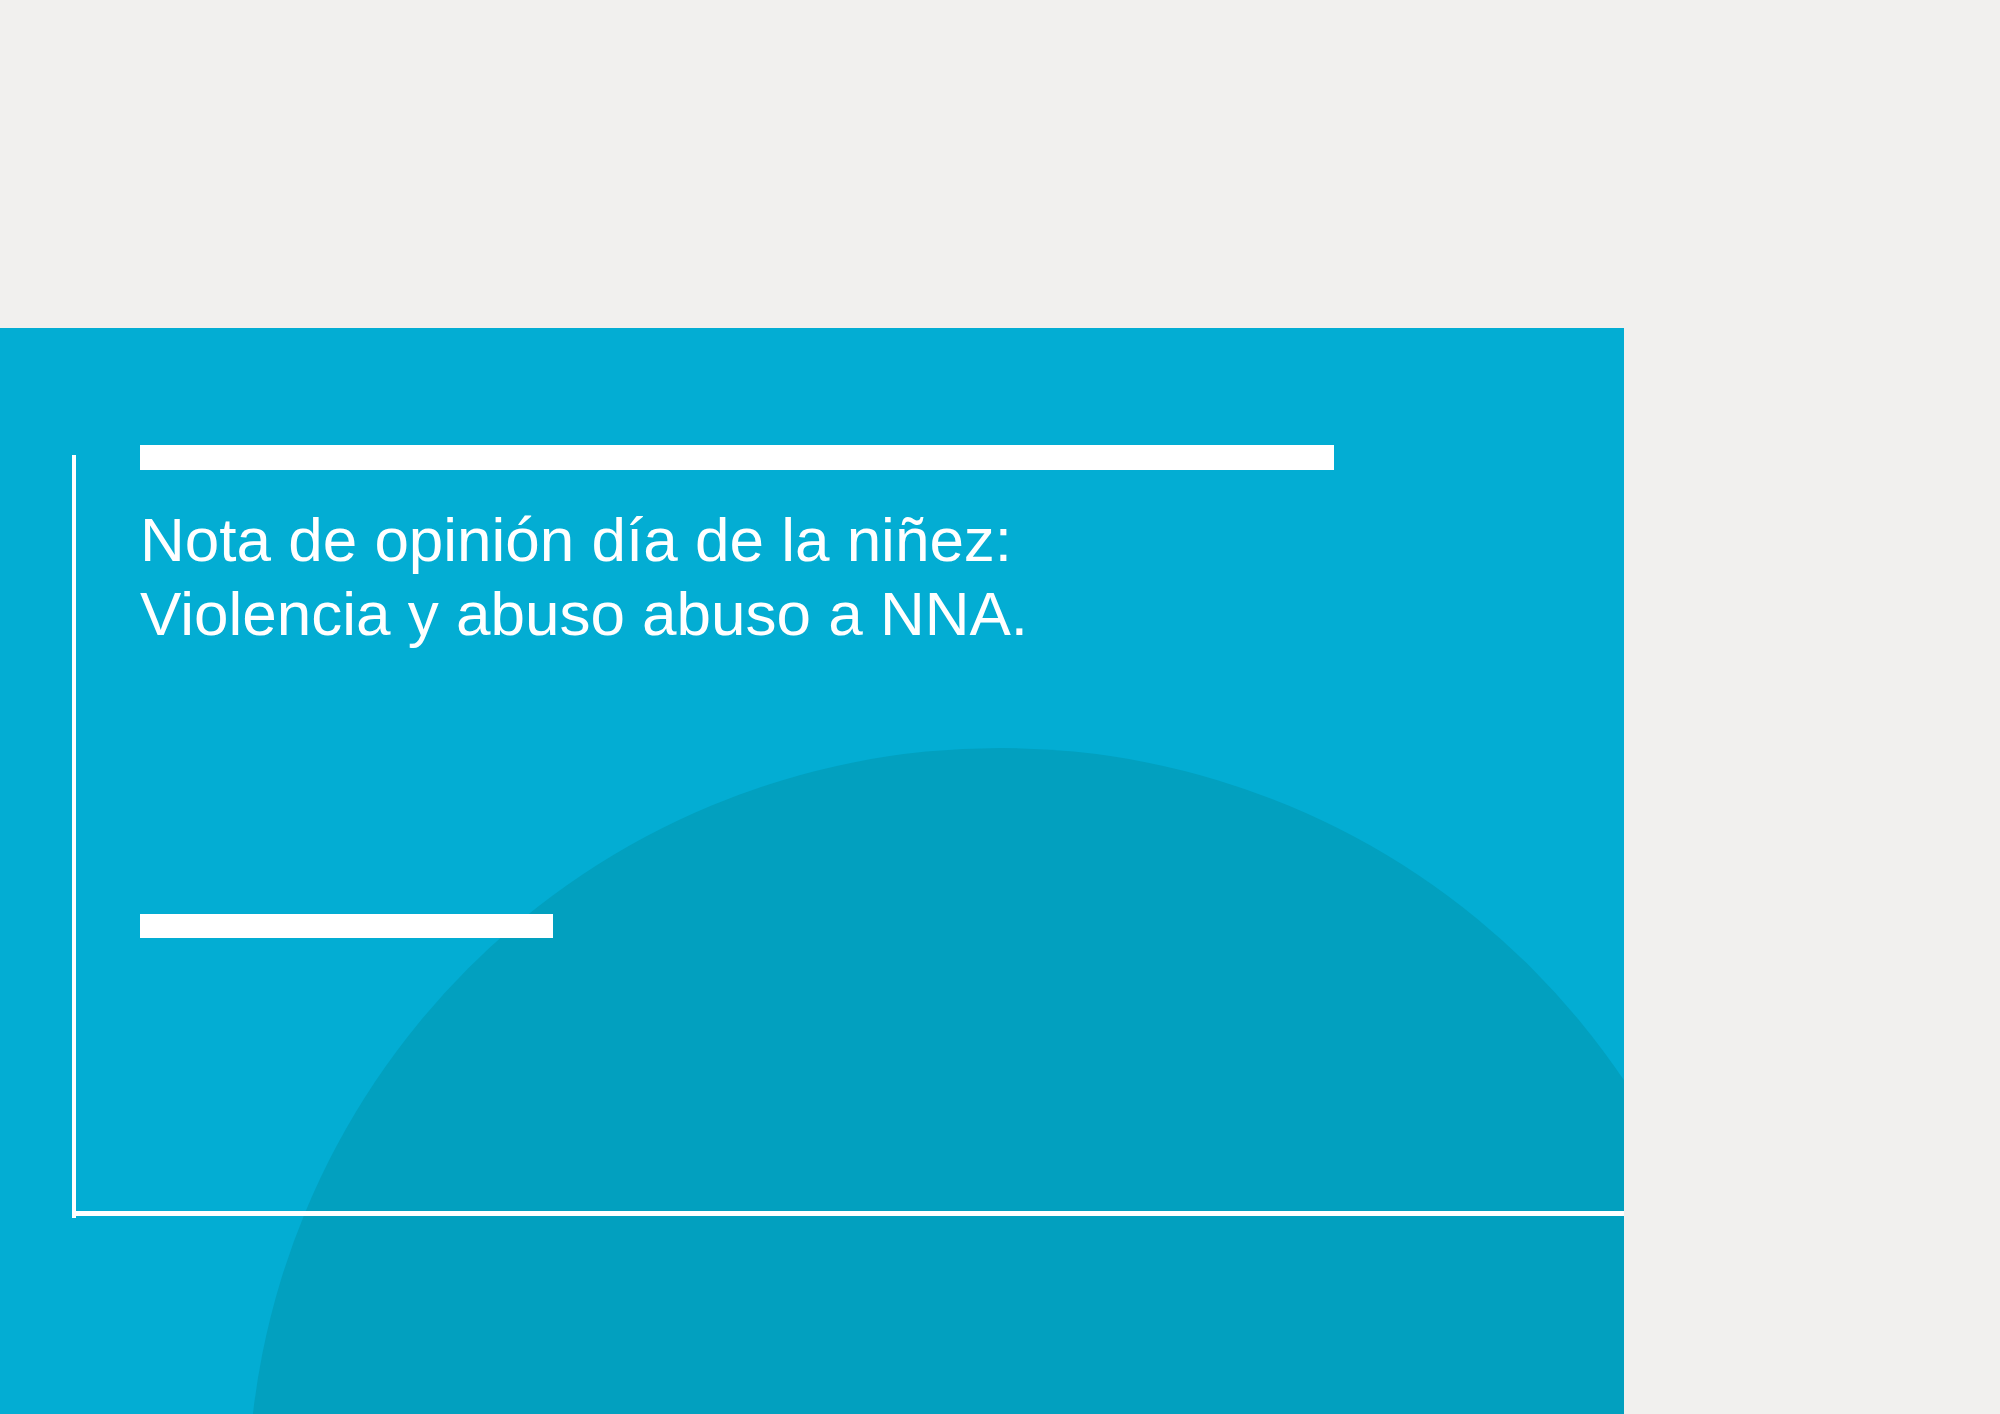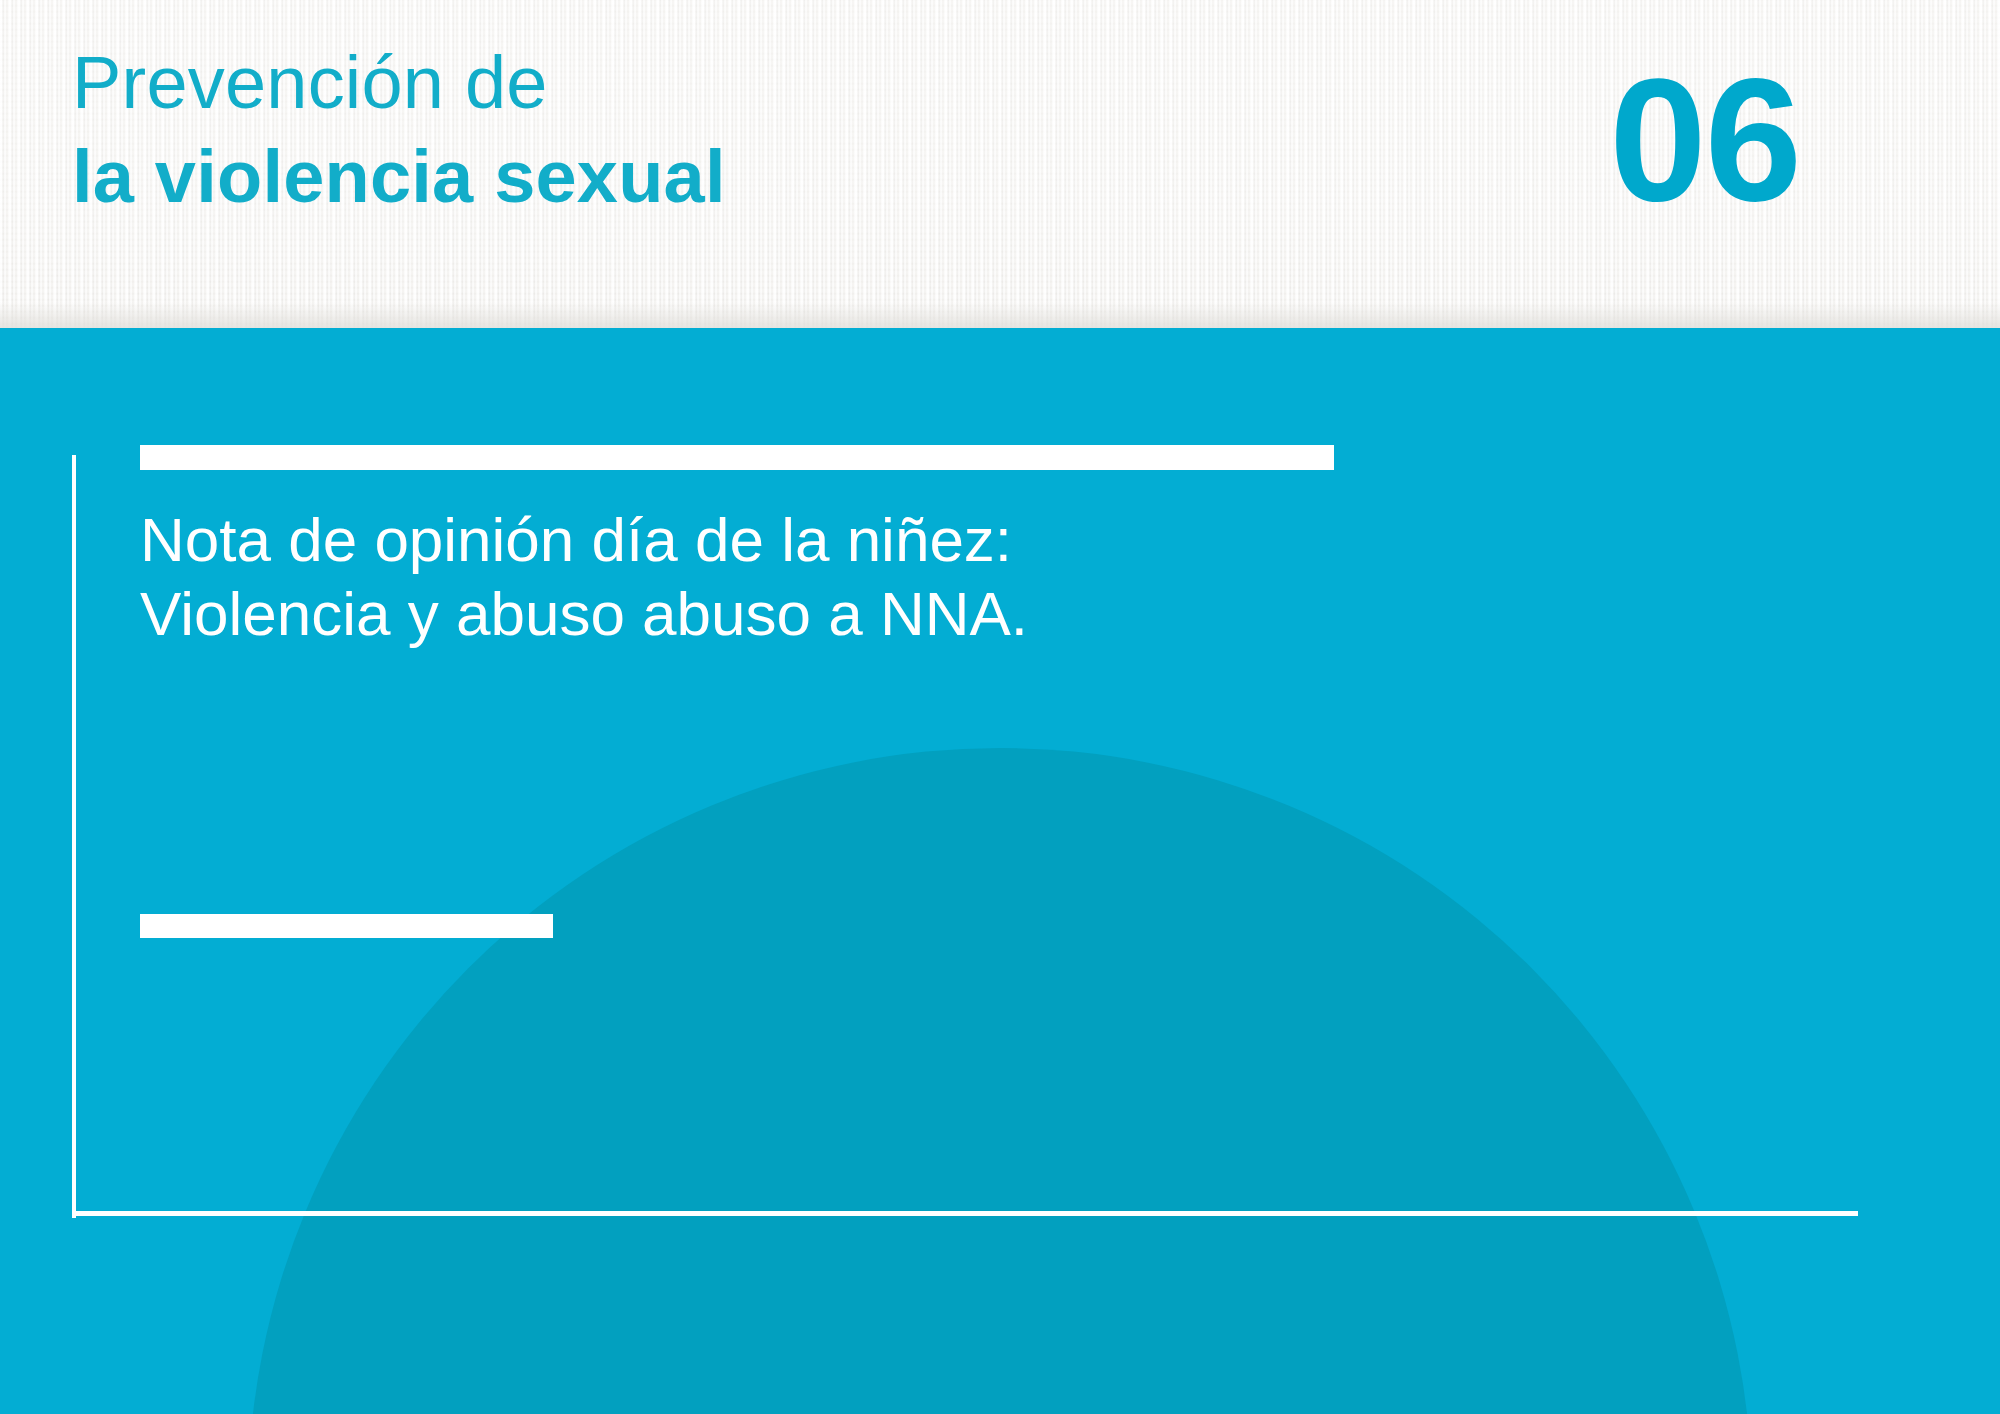--- a/index.html
+++ b/index.html
@@ -80,21 +80,21 @@
     color: #00a8cc;
     line-height: 1;
     letter-spacing: -2px;
   }
 
   
   .body-panel {
     position: absolute;
     left: 0;
     top: 328px;
-    width: 2000px;
+    width: 1624px;
     height: 1086px;
     background: #03add3;
     overflow: hidden;
   }
   .deco-circle {
     position: absolute;
     left: 248px;
     top: 420px;   
     width: 1504px;
     height: 1504px;
@@ -148,30 +148,20 @@
   .body-text .tline {
     display: block;
     white-space: nowrap;
   }
 </style>
 </head>
 <body>
 
 <div class="slide">
 
-  <div class="header">
-    <div class="title-block">
-      <span class="title-line1">Prevención de</span>
-      <span class="title-line2">la violencia sexual</span>
-    </div>
-
-    <div class="section-number">06</div>
-
-    <div class="header-fade"></div>
-  </div>
 
   <div class="body-panel">
 
     <div class="deco-circle"></div>
 
     <div class="frame-vline"></div>
     <div class="frame-hline"></div>
 
     <div class="rule-top"></div>
     <div class="rule-short"></div>

